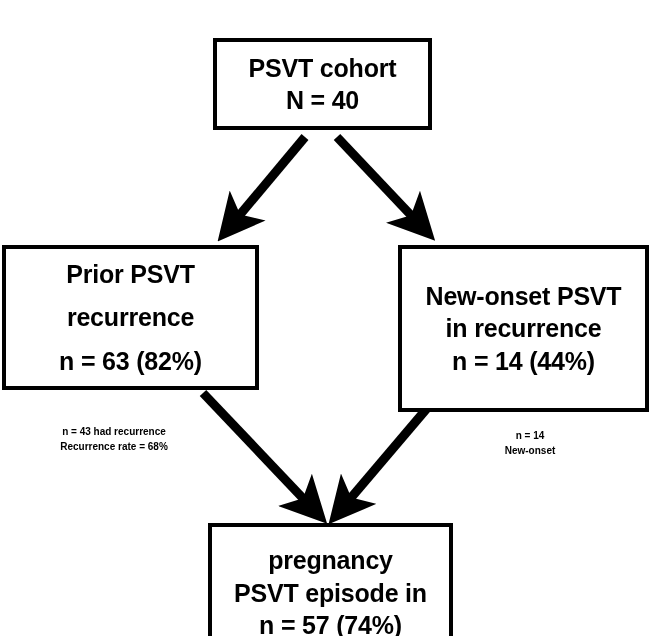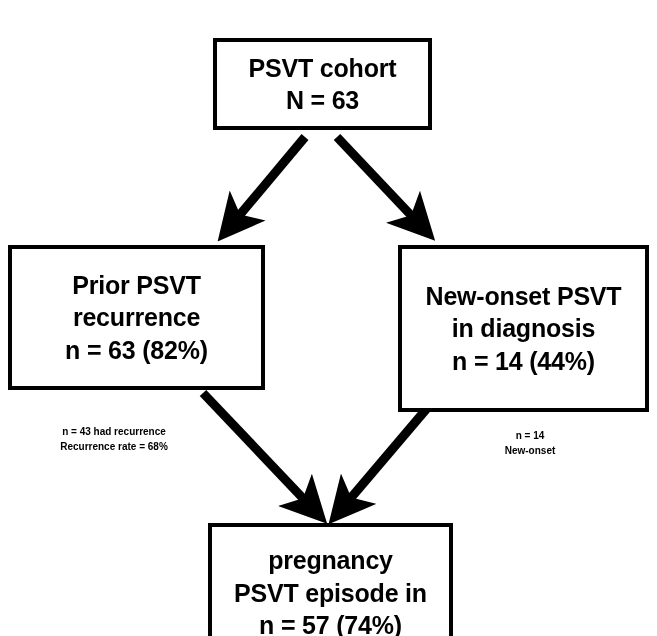--- a/index.html
+++ b/index.html
@@ -44,21 +44,21 @@
     line-height: 1.30;
     text-align: center;
     white-space: nowrap;
     letter-spacing: -0.2px;
   }
   
   #node-cohort {
     left: 213px;  top: 5px;   width: 219px; height: 92px;
   }
   #node-prior {
-    left: 8px;    top: 212px; width: 257px; height: 145px;
+    left: 2px;    top: 212px; width: 257px; height: 145px; gap: 11px;
   }
   #node-newonset {
     left: 398px;  top: 212px; width: 251px; height: 167px;
   }
   #node-episode {
     left: 208px;  top: 490px; width: 245px; height: 140px;
   }
   .edge-label {
     position: absolute;
     z-index: 3;
@@ -93,32 +93,32 @@
 
     <line x1="337" y1="104" x2="424" y2="196" stroke="#000000" stroke-width="9" marker-end="url(#arrowhead)"></line>
 
     <line x1="203" y1="360" x2="316" y2="479" stroke="#000000" stroke-width="9" marker-end="url(#arrowhead)"></line>
 
     <line x1="440" y1="360" x2="339" y2="479" stroke="#000000" stroke-width="9" marker-end="url(#arrowhead)"></line>
   </svg>
 
   <div class="node-box" id="node-cohort">
     <span class="node-line">PSVT cohort</span>
-    <span class="node-line">N = 63</span>
+    <span class="node-line">N = 40</span>
   </div>
 
   <div class="node-box" id="node-prior">
     <span class="node-line">Prior PSVT</span>
     <span class="node-line">recurrence</span>
     <span class="node-line">n = 63 (82%)</span>
   </div>
 
   <div class="node-box" id="node-newonset">
     <span class="node-line">New-onset PSVT</span>
-    <span class="node-line">in diagnosis</span>
+    <span class="node-line">in recurrence</span>
     <span class="node-line">n = 14 (44%)</span>
   </div>
 
   <div class="node-box" id="node-episode">
     <span class="node-line">pregnancy</span>
     <span class="node-line">PSVT episode in</span>
     <span class="node-line">n = 57 (74%)</span>
   </div>
 
   <div class="edge-label" id="label-recurrence">

